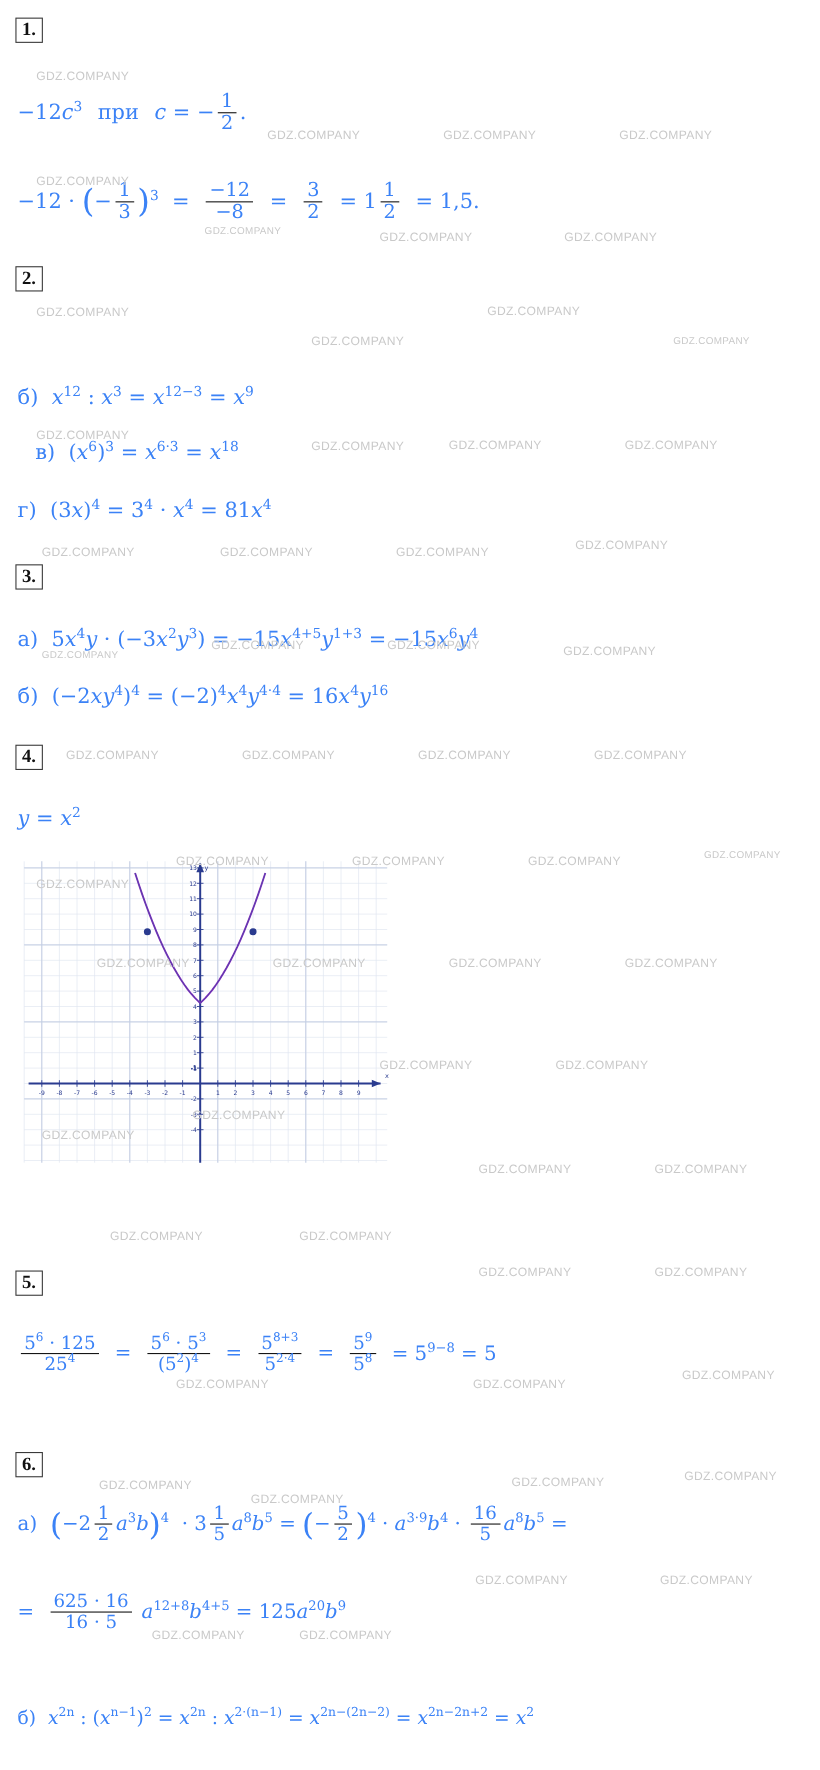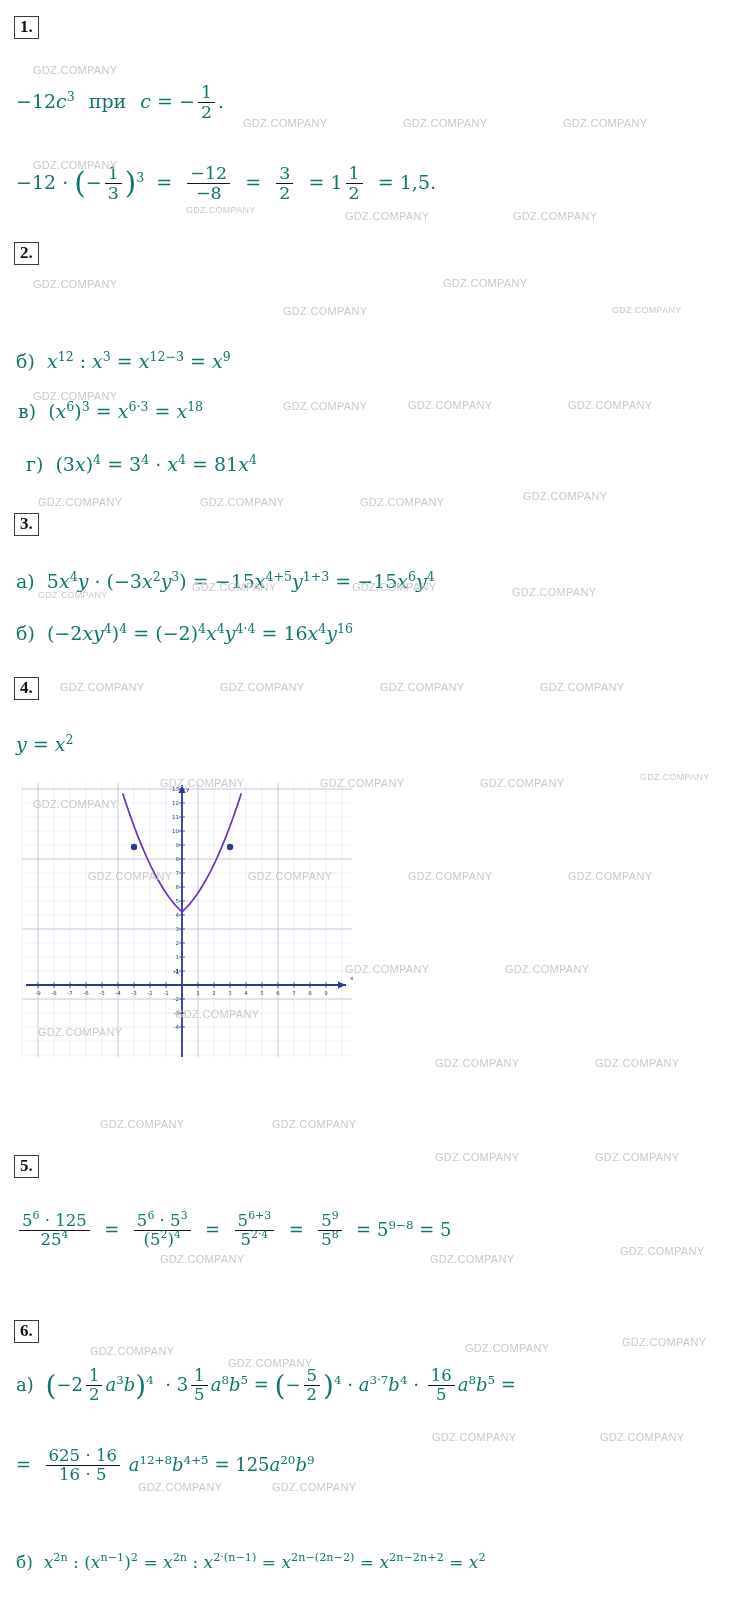--- a/index.html
+++ b/index.html
@@ -45,21 +45,21 @@
     line-height: 1.05;
     color: #111;
     background: #fff;
     z-index: 6;
   }
 
   .math {
     position: absolute;
     font-family: "DejaVu Serif", serif;
     font-size: 19px;
-    color: #0f766e;
+    color: #3b82f6;
     white-space: nowrap;
     z-index: 4;
   }
   .mi { font-style: italic; }
   .mn { font-style: normal; }
   sup { font-size: 0.66em; font-style: normal; vertical-align: super; line-height: 0; }
   .frac {
     display: inline-block;
     vertical-align: middle;
     text-align: center;
@@ -118,28 +118,28 @@
   <div class="tasknum" style="left:14px; top:242px;">2.</div>
 
 
   <div class="math" style="left:16px; top:350px;text-align:center;">
     <span class="lbl">б)</span>
     <span class="mi">&nbsp;x</span><sup>12</sup><span class="mn"> : </span><span class="mi">x</span><sup>3</sup>
     <span class="mn"> = </span><span class="mi">x</span><sup>12−3</sup>
     <span class="mn"> = </span><span class="mi">x</span><sup>9</sup>
   </div>
 
-  <div class="math" style="left:18px; top:400px;">
+  <div class="math" style="left:32px; top:400px;">
     <span class="lbl">в)</span>
     <span class="mn">&nbsp;(</span><span class="mi">x</span><sup>6</sup><span class="mn">)</span><sup>3</sup>
     <span class="mn"> = </span><span class="mi">x</span><sup>6·3</sup>
     <span class="mn"> = </span><span class="mi">x</span><sup>18</sup>
   </div>
 
-  <div class="math" style="left:16px; top:453px;margin-left:10px;">
+  <div class="math" style="left:16px; top:453px;">
     <span class="lbl">г)</span>
     <span class="mn">&nbsp;(3</span><span class="mi">x</span><span class="mn">)</span><sup>4</sup>
     <span class="mn"> = 3</span><sup>4</sup><span class="mn"> · </span><span class="mi">x</span><sup>4</sup>
     <span class="mn"> = 81</span><span class="mi">x</span><sup>4</sup>
   </div>
 
   <div class="tasknum" style="left:14px; top:513px;">
     <span>3.</span>
   </div>
 
@@ -333,35 +333,35 @@
   </div>
 
 
   <div class="tasknum" style="left:14px; top:1155px;">5.</div>
 
   <div class="math" style="left:16px; top:1213px; font-size:18px;">
     <span class="frac"><span class="num">5<sup>6</sup> · 125</span><span class="den">25<sup>4</sup></span></span>
     <span class="mn">&nbsp;=&nbsp;</span>
     <span class="frac"><span class="num">5<sup>6</sup> · 5<sup>3</sup></span><span class="den">(5<sup>2</sup>)<sup>4</sup></span></span>
     <span class="mn">&nbsp;=&nbsp;</span>
-    <span class="frac"><span class="num">5<sup>6+3</sup></span><span class="den">5<sup>2·4</sup></span></span>
+    <span class="frac"><span class="num">5<sup>8+3</sup></span><span class="den">5<sup>2·4</sup></span></span>
     <span class="mn">&nbsp;=&nbsp;</span>
     <span class="frac"><span class="num">5<sup>9</sup></span><span class="den">5<sup>8</sup></span></span>
     <span class="mn">&nbsp;= 5<sup>9−8</sup> = 5</span>
   </div>
 
   <div class="tasknum" style="left:14px; top:1320px;">6.</div>
 
   <div class="math" style="left:16px; top:1368px; font-size:18px;">
     <span class="lbl">а)</span>
     <span class="paren-big" style="margin-left:6px;">(</span><span class="mn">−2</span><span class="frac"><span class="num">1</span><span class="den">2</span></span><span class="mi">a</span><sup>3</sup><span class="mi">b</span><span class="paren-big">)</span><sup>4</sup>
     <span class="mn">&nbsp;· 3</span><span class="frac"><span class="num">1</span><span class="den">5</span></span><span class="mi">a</span><sup>8</sup><span class="mi">b</span><sup>5</sup>
     <span class="mn"> = </span>
     <span class="paren-big">(</span><span class="mn">−</span><span class="frac"><span class="num">5</span><span class="den">2</span></span><span class="paren-big">)</span><sup>4</sup>
-    <span class="mn"> · </span><span class="mi">a</span><sup>3·7</sup><span class="mi">b</span><sup>4</sup>
+    <span class="mn"> · </span><span class="mi">a</span><sup>3·9</sup><span class="mi">b</span><sup>4</sup>
     <span class="mn"> · </span><span class="frac"><span class="num">16</span><span class="den">5</span></span><span class="mi">a</span><sup>8</sup><span class="mi">b</span><sup>5</sup><span class="mn"> =</span>
   </div>
 
   <div class="math" style="left:16px; top:1448px; font-size:18px;">
     <span class="mn">=&nbsp;</span>
     <span class="frac"><span class="num">625 · 16</span><span class="den">16 · 5</span></span>
     <span class="mi">a</span><sup>12+8</sup><span class="mi">b</span><sup>4+5</sup>
     <span class="mn"> = 125</span><span class="mi">a</span><sup>20</sup><span class="mi">b</span><sup>9</sup>
   </div>
 

